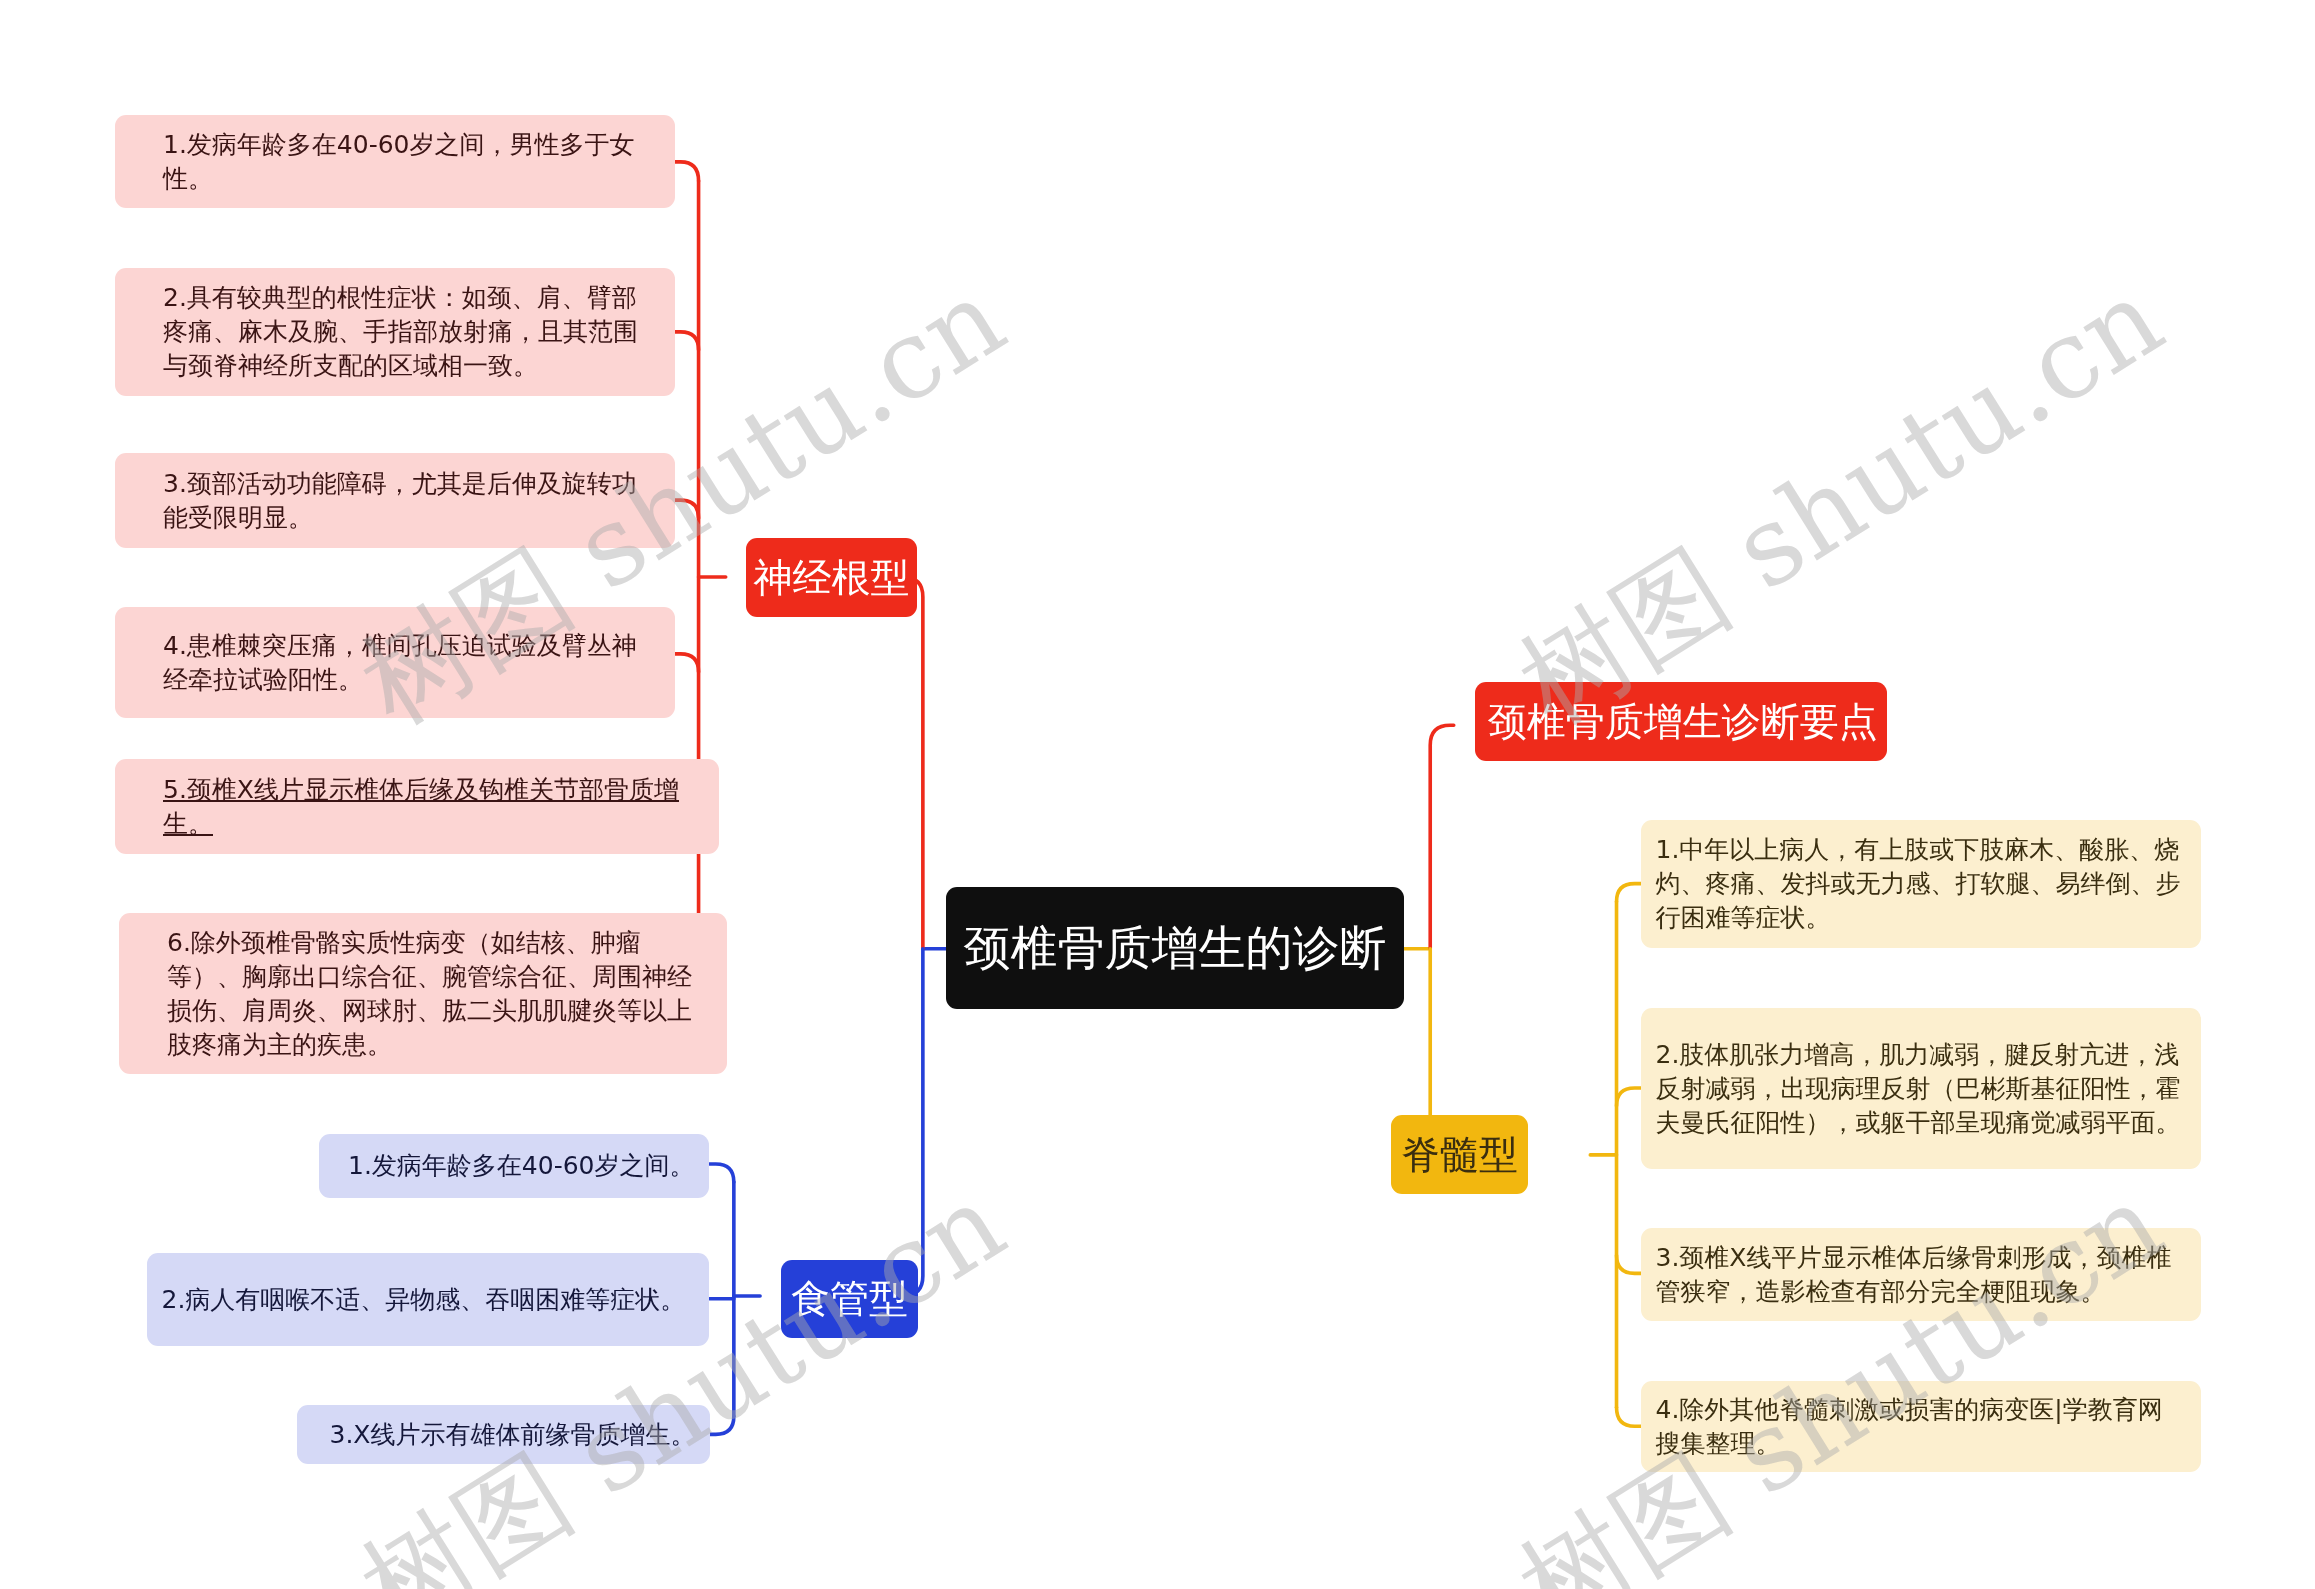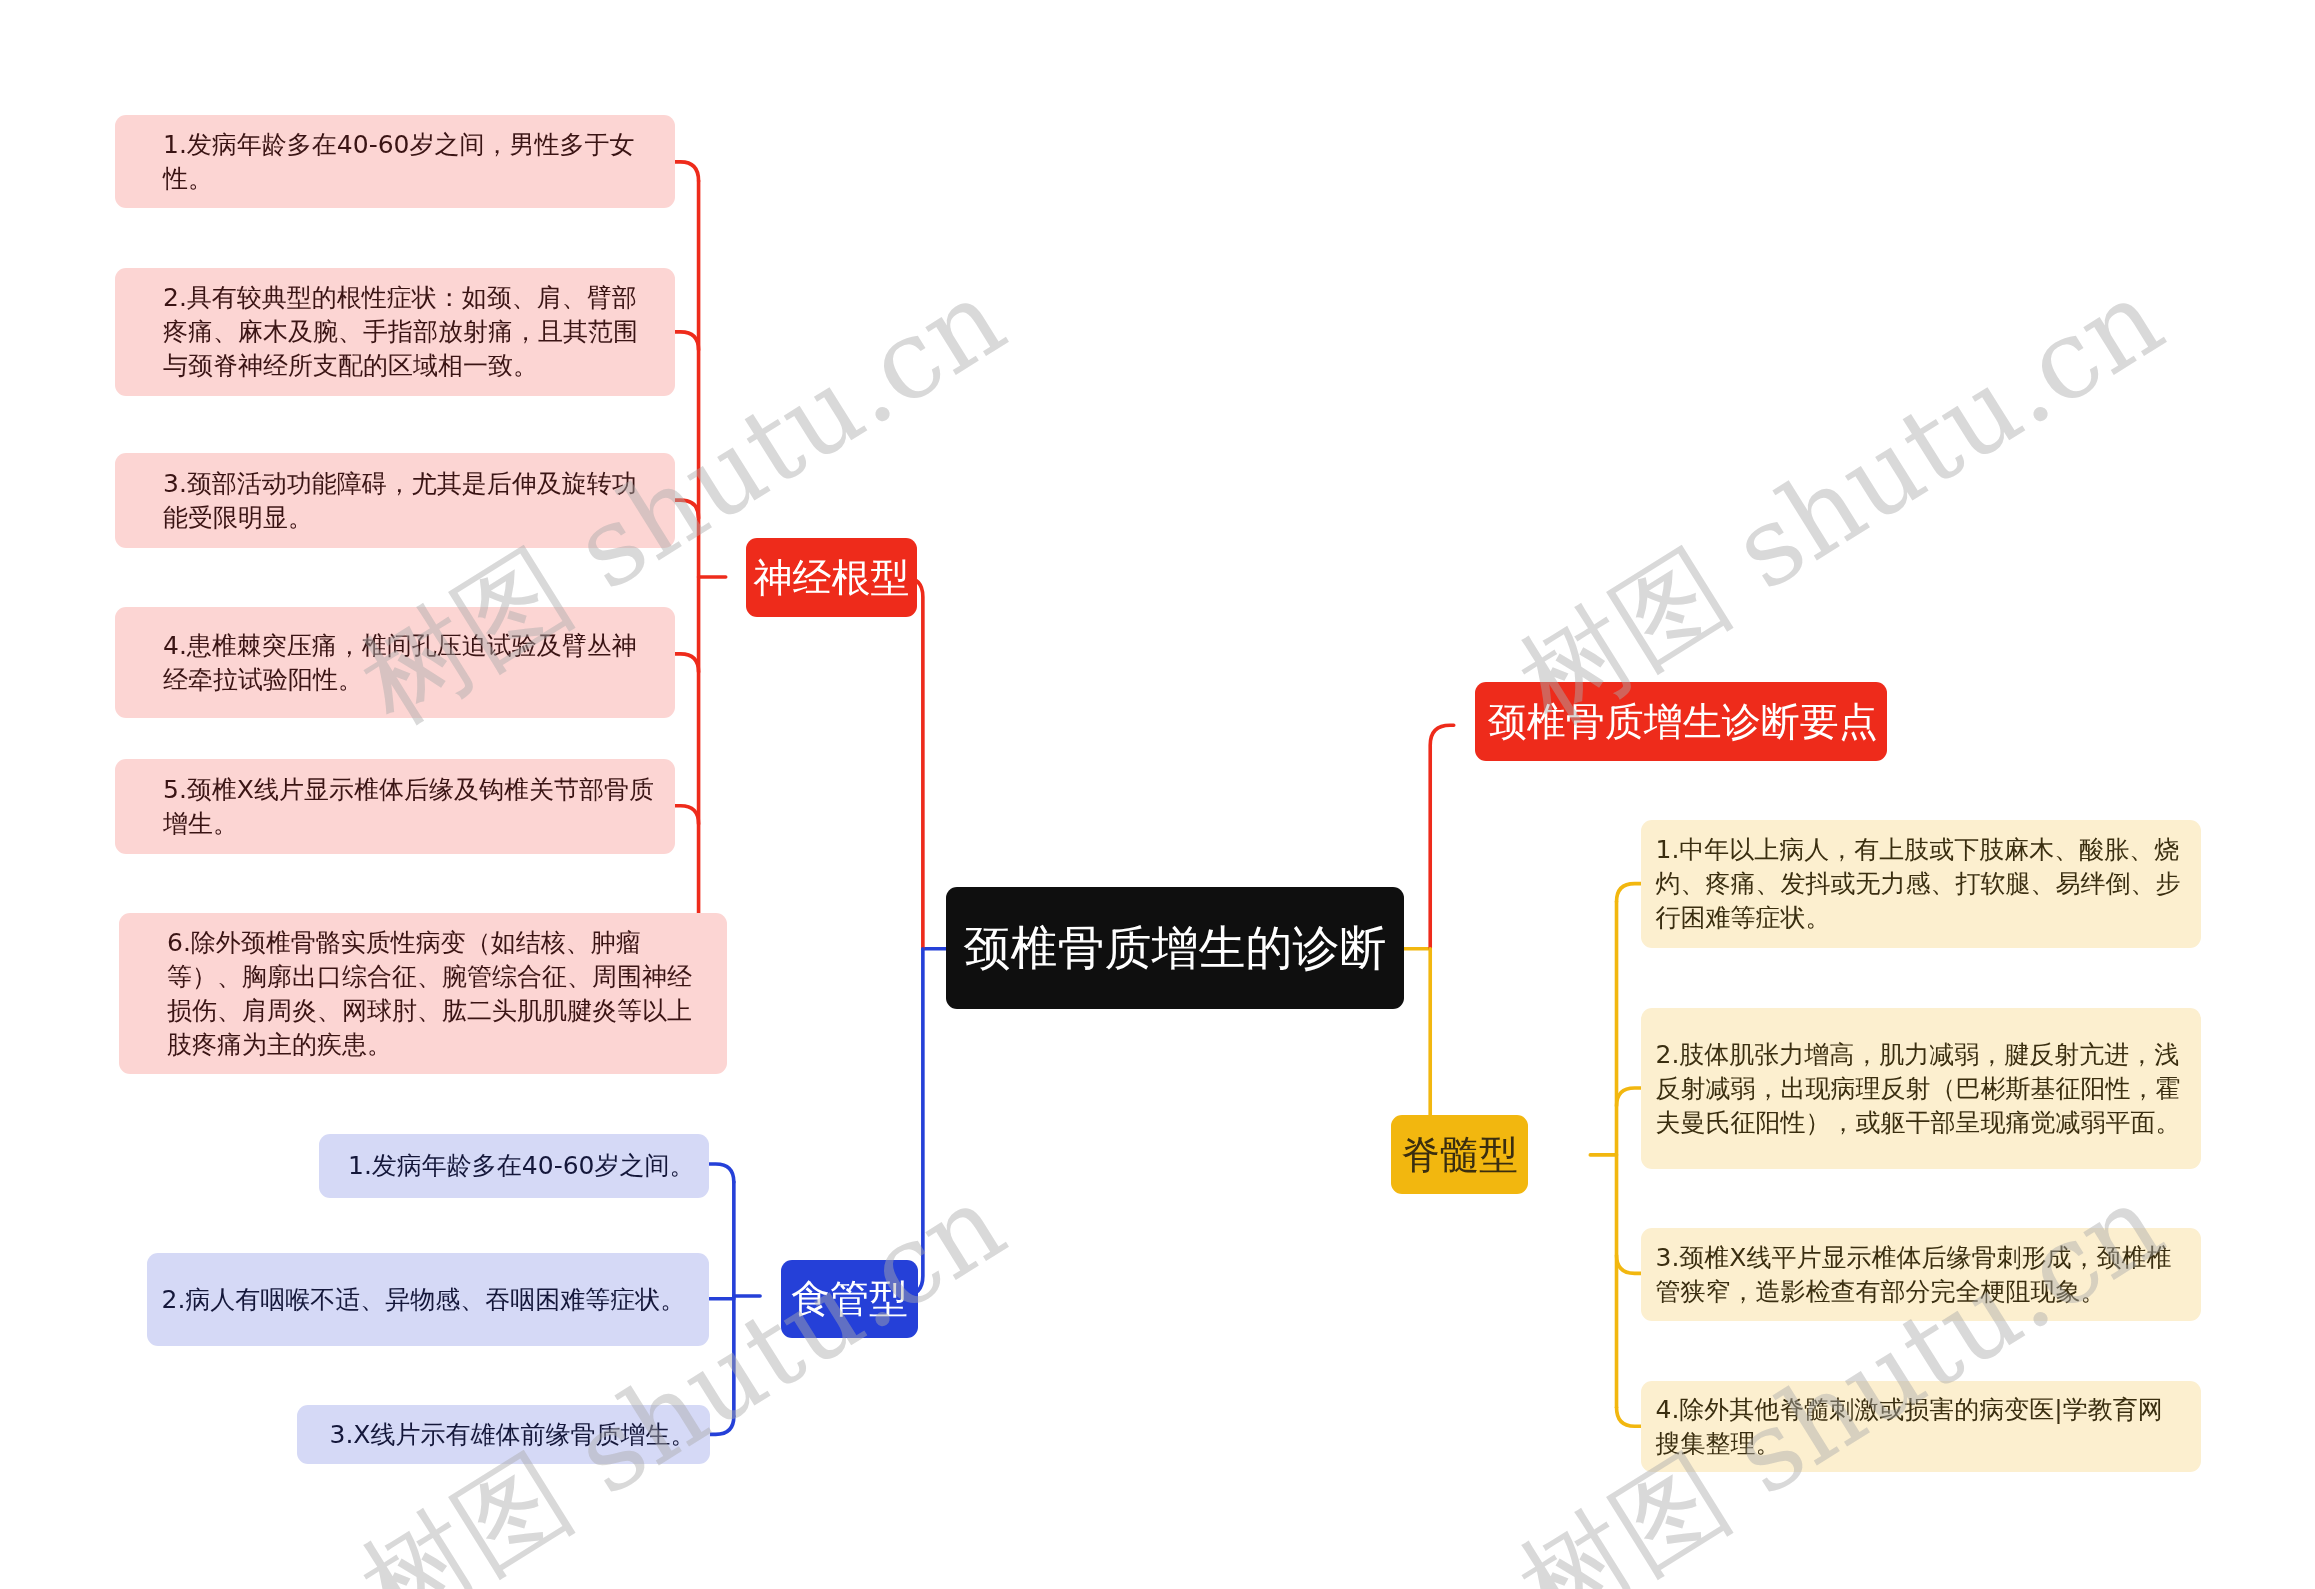--- a/index.html
+++ b/index.html
@@ -90,21 +90,21 @@
 </div>
 <div class="node leaf red" style="left:115px; top:268px; width:560px; height:128px;">
   <span>2.具有较典型的根性症状：如颈、肩、臂部疼痛、麻木及腕、手指部放射痛，且其范围与颈脊神经所支配的区域相一致。</span>
 </div>
 <div class="node leaf red" style="left:115px; top:453px; width:560px; height:95px;">
   <span>3.颈部活动功能障碍，尤其是后伸及旋转功能受限明显。</span>
 </div>
 <div class="node leaf red" style="left:115px; top:607px; width:560px; height:111px;">
   <span>4.患椎棘突压痛，椎间孔压迫试验及臂丛神经牵拉试验阳性。</span>
 </div>
-<div class="node leaf red" style="left:115px; top:759px; width:560px; height:95px;">
+<div class="node leaf red" style="left:115px; top:759px; width:604px; height:95px;text-decoration:underline;">
   <span>5.颈椎X线片显示椎体后缘及钩椎关节部骨质增生。</span>
 </div>
 <div class="node leaf red" style="left:119px; top:913px; width:608px; height:161px;">
   <span>6.除外颈椎骨骼实质性病变（如结核、肿瘤等）、胸廓出口综合征、腕管综合征、周围神经损伤、肩周炎、网球肘、肱二头肌肌腱炎等以上肢疼痛为主的疾患。</span>
 </div>
 
 <div class="node branch blue" style="left:760px; top:1260px; width:137px; height:78px;">
   <span>食管型</span>
 </div>
 <div class="node leaf blue" style="left:319px; top:1134px; width:390px; height:64px;">

